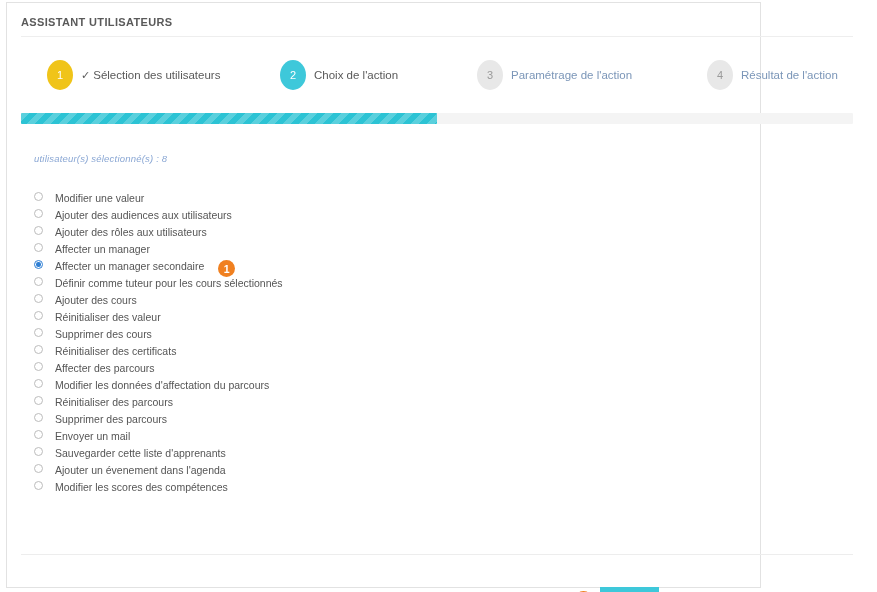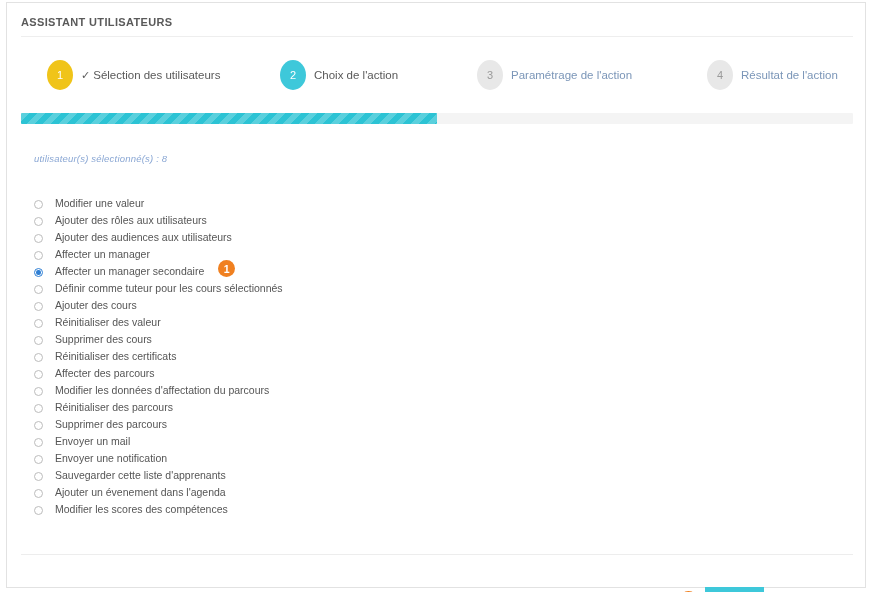--- a/index.html
+++ b/index.html
@@ -11,21 +11,21 @@
     height: 592px;
     background: #ffffff;
     font-family: "Liberation Sans", sans-serif;
     overflow: hidden;
   }
 
   .card {
     position: absolute;
     left: 6px;
     top: 2px;
-    width: 860px;
+    width: 755px;
     height: 586px;
     background: #ffffff;
     border: 1px solid #e2e2e2;
     box-sizing: border-box;
   }
 
   
   .card-header {
     height: 28px;
     padding: 9px 0 0 14px;
@@ -130,21 +130,21 @@
   
   .options {
     position: absolute;
     left: 27px;
     top: 189px;
     width: 700px;
   }
   .option-row {
     position: relative;
     display: flex;
-    align-items: flex-end;
+    align-items: flex-start;
     height: 17px;
   }
   .radio {
     width: 9px;
     height: 9px;
     border-radius: 50%;
     border: 1px solid #bcbcbc;
     background: #ffffff;
     box-sizing: border-box;
     flex: none;
@@ -276,25 +276,25 @@
 
   <div class="sel-note">utilisateur(s) sélectionné(s) :   8</div>
 
   <div class="options">
       <div class="option-row">
         <span class="radio"></span>
         <span class="option-label">Modifier une valeur</span>
       </div>
       <div class="option-row">
         <span class="radio"></span>
+        <span class="option-label">Ajouter des audiences aux utilisateurs</span>
+      </div>
+      <div class="option-row">
+        <span class="radio"></span>
         <span class="option-label">Ajouter des rôles aux utilisateurs</span>
-      </div>
-      <div class="option-row">
-        <span class="radio"></span>
-        <span class="option-label">Ajouter des audiences aux utilisateurs</span>
       </div>
       <div class="option-row">
         <span class="radio"></span>
         <span class="option-label">Affecter un manager</span>
       </div>
       <div class="option-row">
         <span class="radio checked"></span>
         <span class="option-label">Affecter un manager secondaire</span>
         <span class="badge badge-inline">1</span>
       </div>
@@ -330,24 +330,20 @@
         <span class="radio"></span>
         <span class="option-label">Réinitialiser des parcours</span>
       </div>
       <div class="option-row">
         <span class="radio"></span>
         <span class="option-label">Supprimer des parcours</span>
       </div>
       <div class="option-row">
         <span class="radio"></span>
         <span class="option-label">Envoyer un mail</span>
-      </div>
-      <div class="option-row">
-        <span class="radio"></span>
-        <span class="option-label">Envoyer une notification</span>
       </div>
       <div class="option-row">
         <span class="radio"></span>
         <span class="option-label">Sauvegarder cette liste d'apprenants</span>
       </div>
       <div class="option-row">
         <span class="radio"></span>
         <span class="option-label">Ajouter un évenement dans l'agenda</span>
       </div>
       <div class="option-row">

